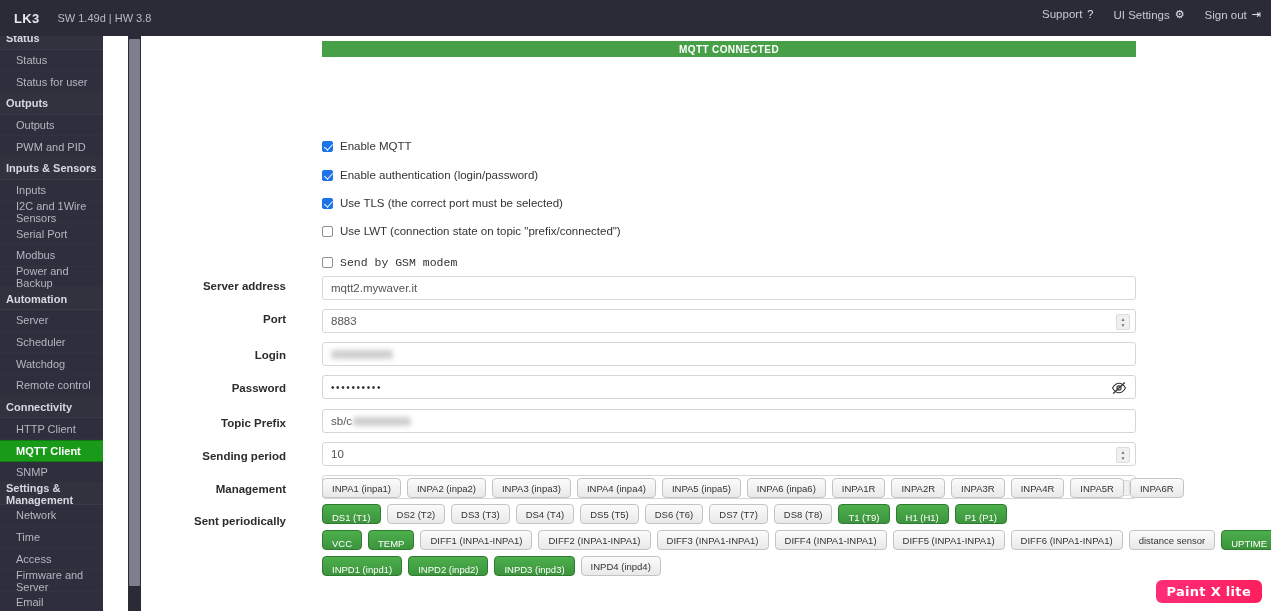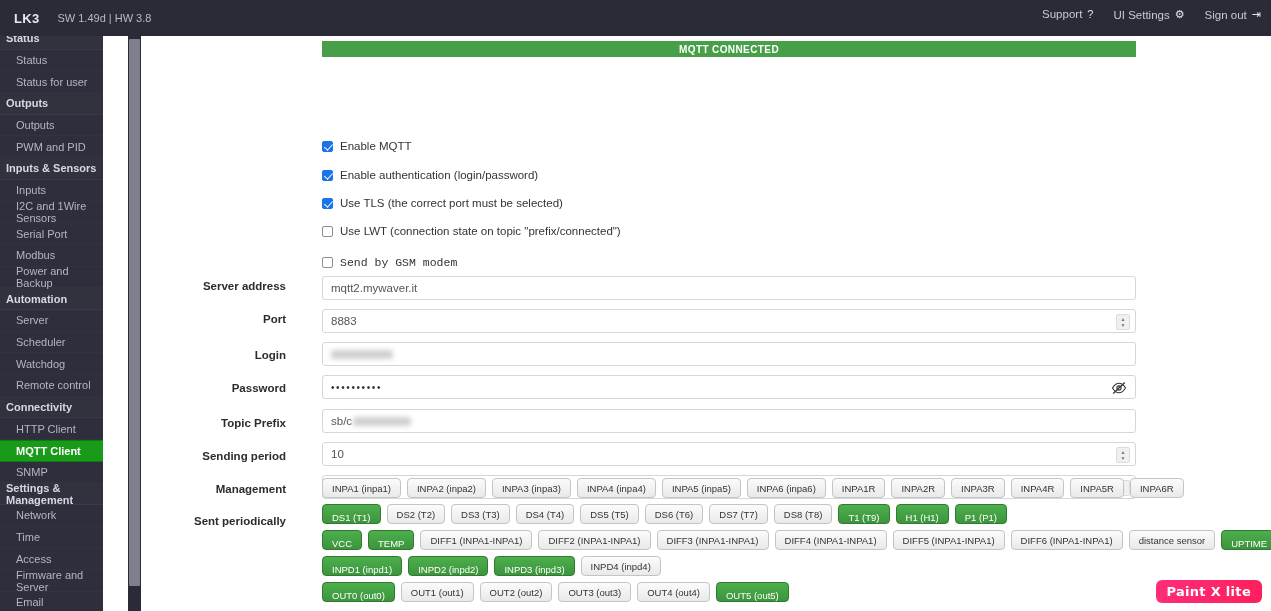--- a/index.html
+++ b/index.html
@@ -538,37 +538,17 @@
         <div class="tag sel">
           <span>INPD2 (inpd2)</span>
         </div>
         <div class="tag sel">
           <span>INPD3 (inpd3)</span>
         </div>
         <div class="tag">
           <span>INPD4 (inpd4)</span>
         </div>
       </div>
-      <div class="tag-row">
-        <div class="tag sel">
-          <span>OUT0 (out0)</span>
-        </div>
-        <div class="tag">
-          <span>OUT1 (out1)</span>
-        </div>
-        <div class="tag">
-          <span>OUT2 (out2)</span>
-        </div>
-        <div class="tag">
-          <span>OUT3 (out3)</span>
-        </div>
-        <div class="tag">
-          <span>OUT4 (out4)</span>
-        </div>
-        <div class="tag sel">
-          <span>OUT5 (out5)</span>
-        </div>
-      </div>
     </div>
 
 </div>
 
 <div class="watermark">Paint X lite</div>
 
 </body></html>

